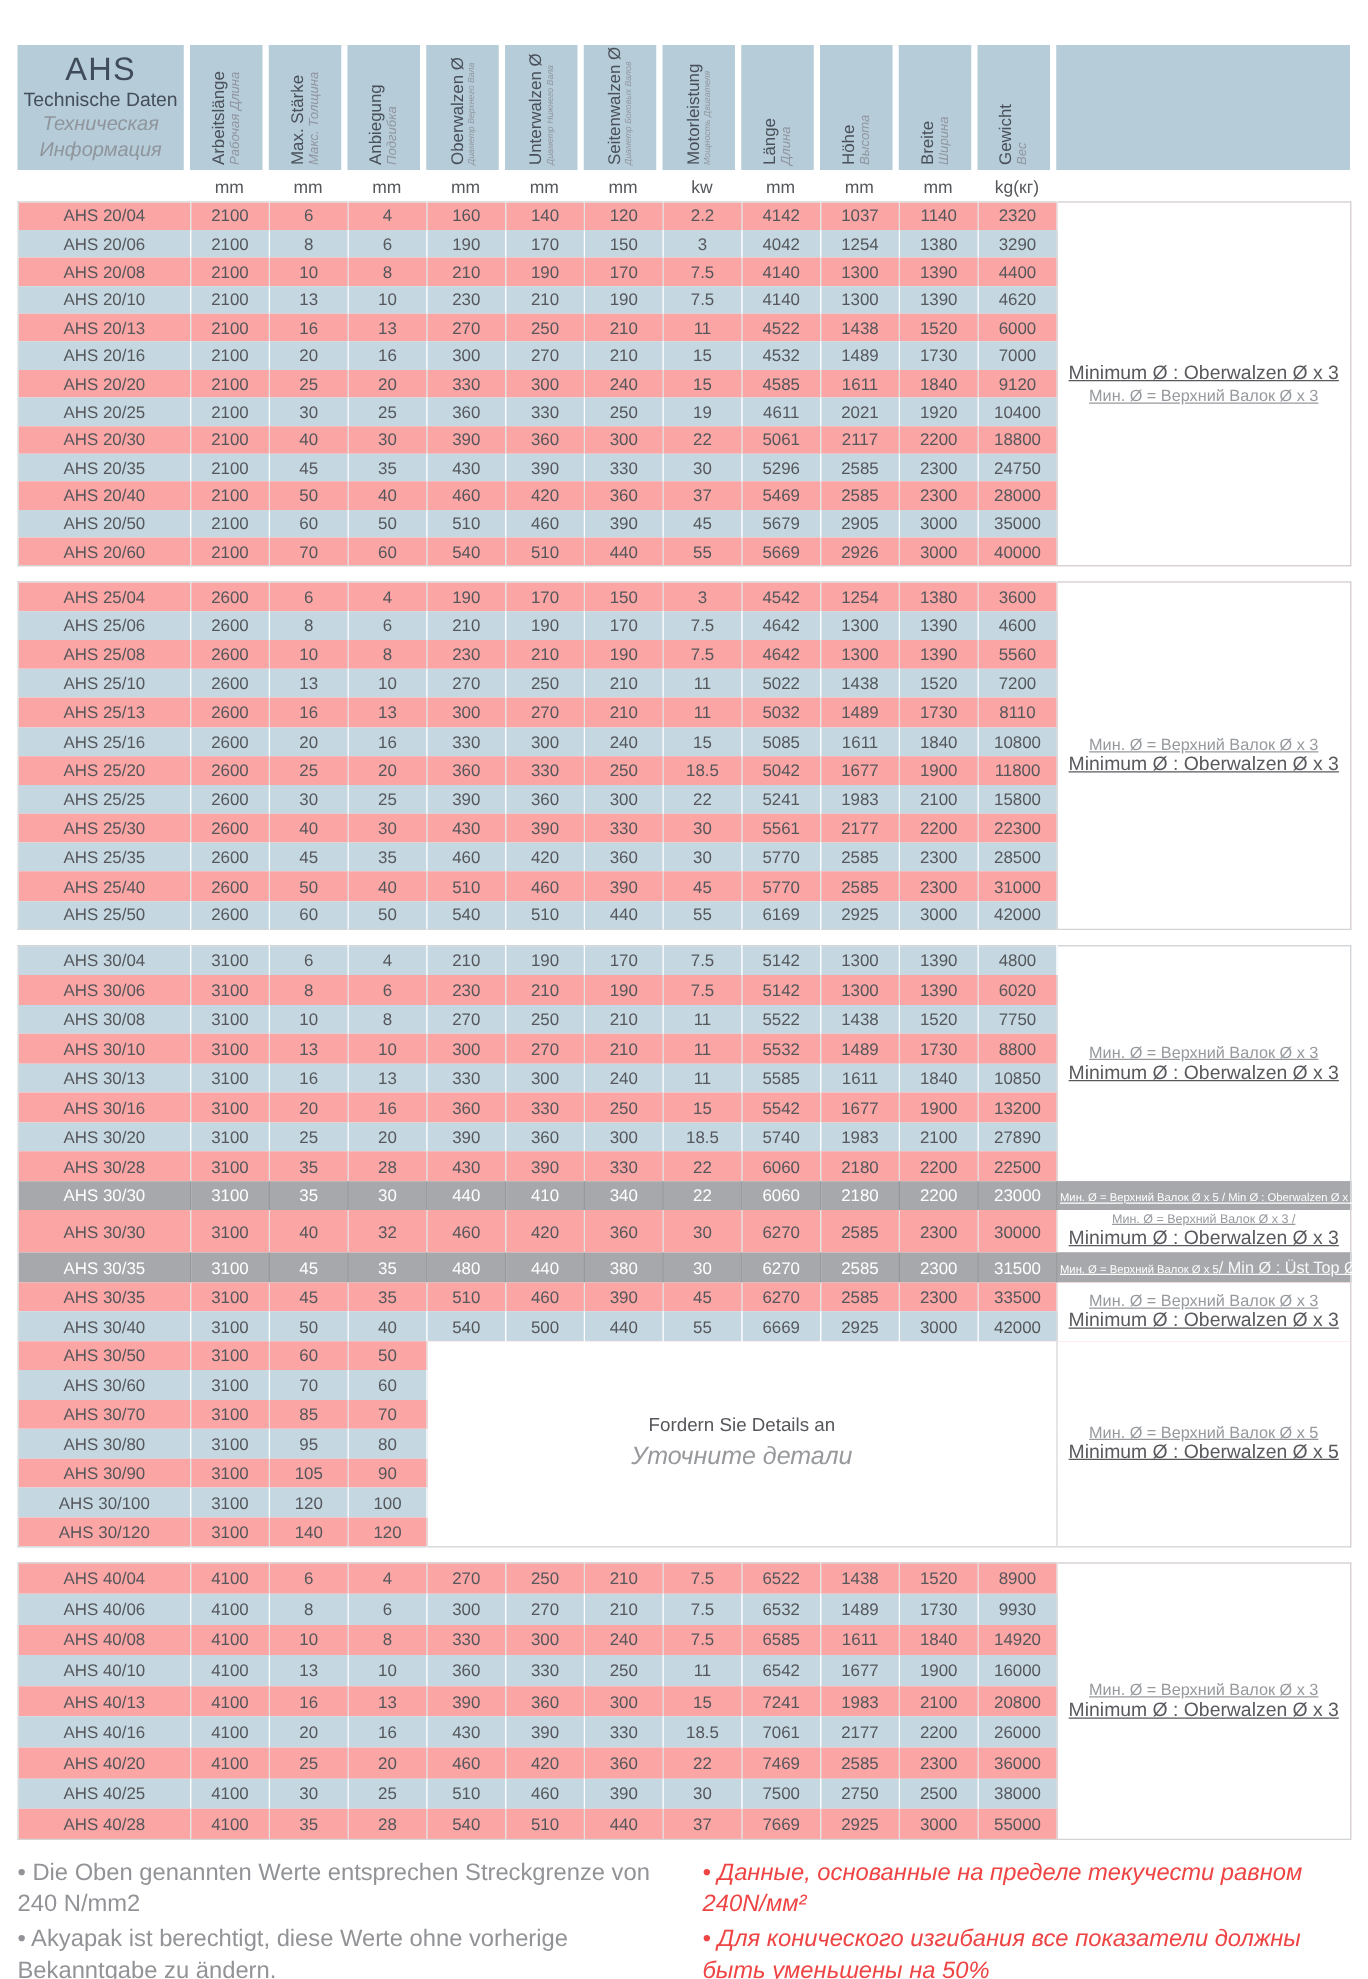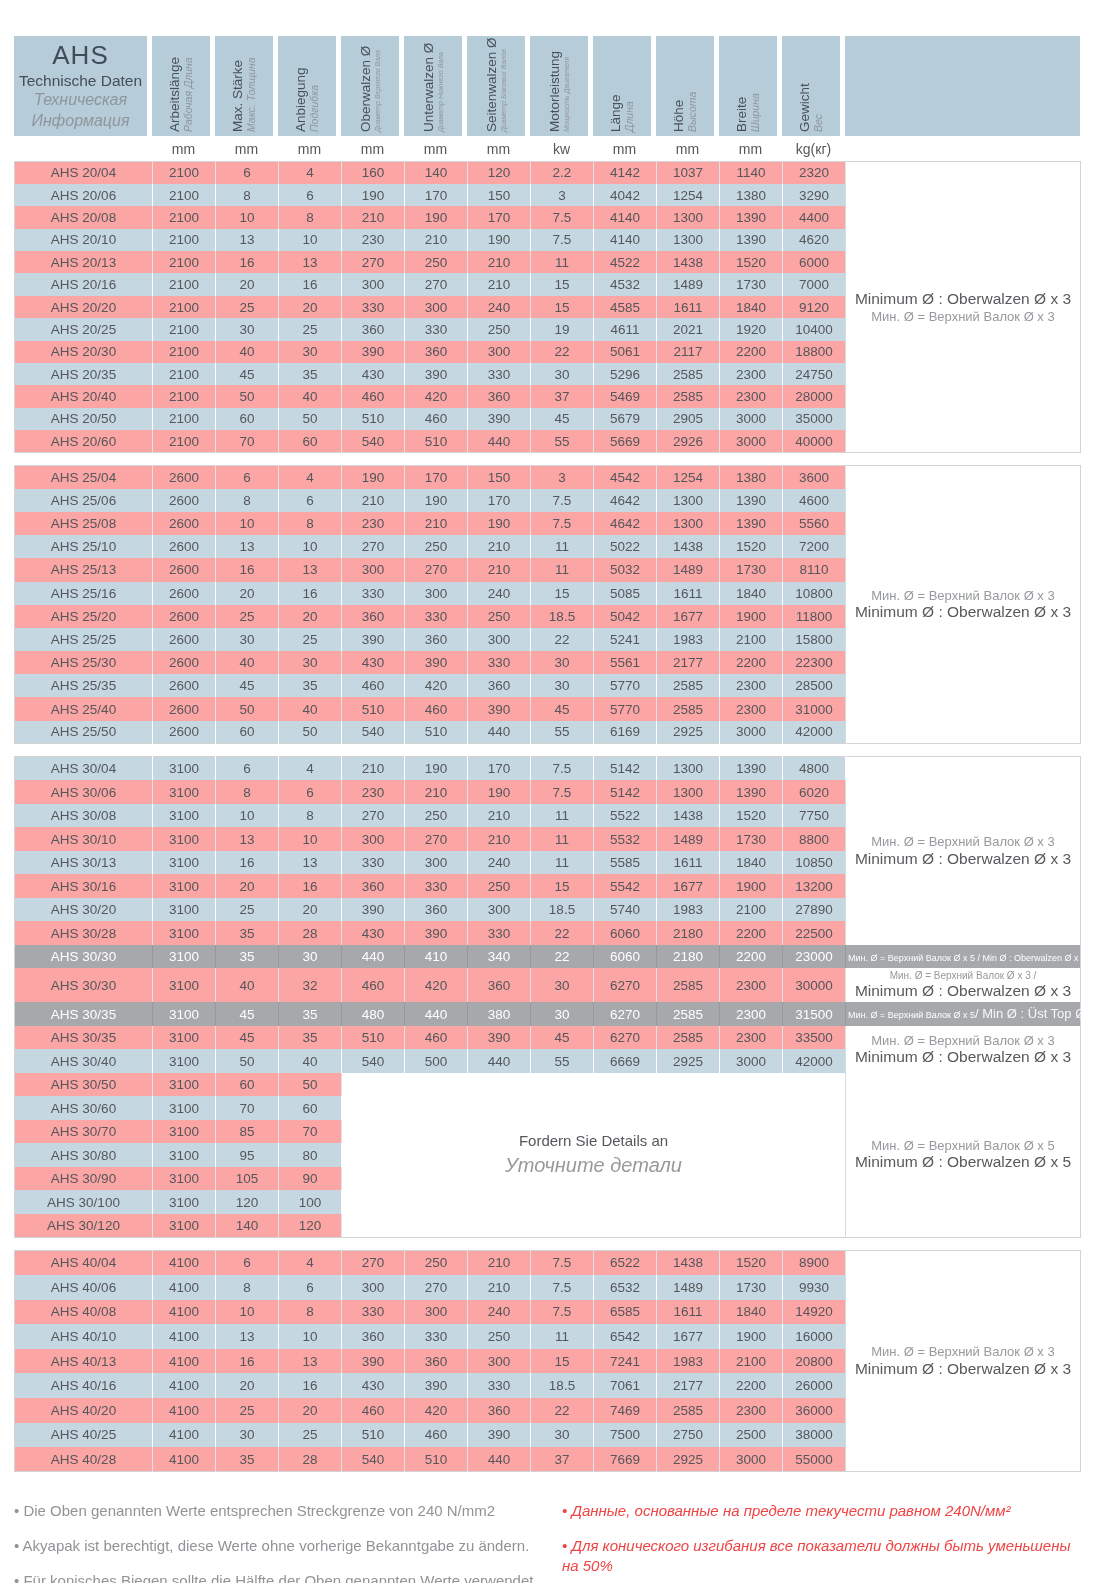--- a/index.html
+++ b/index.html
@@ -55,37 +55,37 @@
   tr.row-blue td.cell { border-right-color: #ffffff; }
   tr.row-gray  { background: #a6a8ab; }
   tr.row-gray td.cell { color: #ffffff; border-right-color: #96989b; }
   .sec1 td { height: 22.4px; }
   .sec2 td { height: 23.2px; }
   .sec3 td { height: 23.5px; }
   .sec4 td { height: 24.6px; }
 
   td.note-cell { background: #ffffff; border-left: 1px solid #d8dadc; padding: 2px; }
   td.note-cell.note-gray { background: #a6a8ab; white-space: nowrap; overflow: visible; }
-  .note-line { display: block; line-height: 1.18; }
+  .note-line { display: block; line-height: 1.18; text-decoration: underline; }
   .note-line.primary { font-size: 15.5px; color: #58595d; }
   .note-line.secondary { font-size: 13px; color: #96999d; }
   .note-line.secondary-small { font-size: 10px; color: #96999d; }
   .note-line.gray-small { display: inline; font-size: 9px; color: #ffffff; }
   .note-line.gray-large { display: inline; font-size: 13px; color: rgba(255,255,255,0.92); }
 
   td.details-cell { background: #ffffff; }
   .details-de { font-size: 15px; color: #55575b; line-height: 1.35; }
   .details-ru { font-size: 20px; color: #97999c; font-style: italic; line-height: 1.35; }
 
   
   .footnotes { display: flex; width: 1066px; margin-top: 14px; }
   .fn-col { line-height: 1.32; }
   .fn-de { width: 548px; padding-right: 14px; }
   .fn-ru { flex: 1; }
-  .fn-line { font-size: 15px; color: #919396; margin-bottom: 3px; margin-top: 15px; }
+  .fn-line { font-size: 19px; color: #919396; margin-bottom: 3px; }
   .fn-ru .fn-line { font-style: italic; color: #ef4444; }
 </style>
 </head>
 <body>
 
 <div class="page">
 
   <div class="header-row">
     <div class="model-head">
       <div class="t1">AHS</div>

